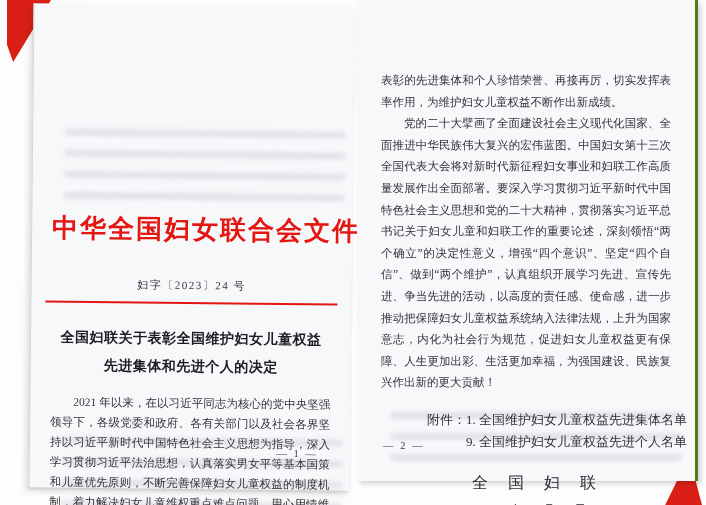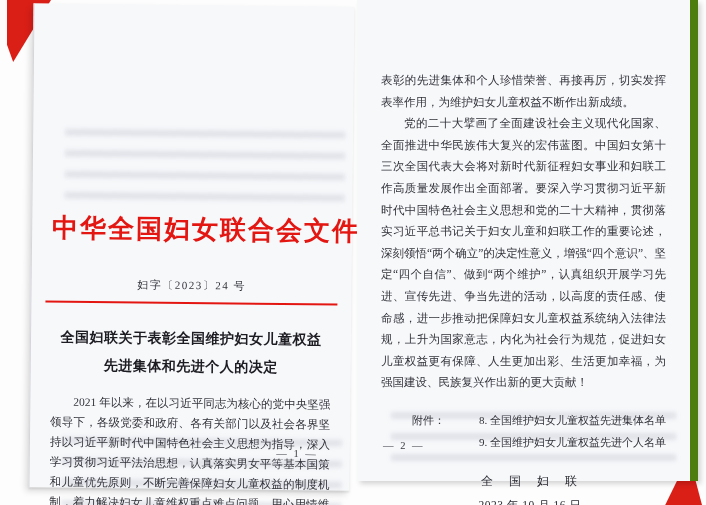--- a/index.html
+++ b/index.html
@@ -28,21 +28,21 @@
   .page-1{
     left:31px;top:5px;width:321px;height:484px;
     padding:0 20px;box-sizing:border-box;
     border-left:1px solid #d6d6da;
     box-shadow:-3px 4px 6px rgba(0,0,0,.13), 0 2px 2px rgba(0,0,0,.08);
     transform:rotate(.6deg);
   }
   .page-2{
     left:357px;top:0;width:341px;height:481px;
     padding:10px 24px 0 24px;box-sizing:border-box;
-    border-right:8px solid #4d7c0f;
+    border-right:3px solid #4d7c0f;
     box-shadow:3px 3px 5px rgba(0,0,0,.16);
   }
 
   
   .ghost{
     position:absolute;z-index:0;pointer-events:none;
     background:repeating-linear-gradient(180deg,
       transparent 0 7px, rgba(110,120,145,.16) 7px 14px, transparent 14px 21px);
     filter:blur(2px);
   }
@@ -78,33 +78,33 @@
     margin:0;text-align:justify;color:#32323a;
     font-size:11.5px;
   }
   .page-1 .bodytext{line-height:19.9px;}
   .page-1 .body-start{margin-top:13px;}
   .page-2 .bodytext{line-height:21.6px;}
   .indent{text-indent:2em;}
 
   
   .attachments{
-    margin:15px 0 0 31px;
+    margin:15px 0 0 46px;
     display:flex;align-items:flex-start;
-    font-size:11px;line-height:22px;color:#32323a;justify-content:space-between;
+    font-size:13px;line-height:22px;color:#32323a;justify-content:space-between;
   }
   .att-label{white-space:nowrap;}
   .att-items > div{white-space:nowrap;}
 
   
   .sig-block{
     margin:20px 46px 0 auto;width:180px;text-align:center;
     color:#2b2b33;
   }
-  .sig{font-size:12px;letter-spacing:2px;white-space:nowrap;}
+  .sig{font-size:16px;letter-spacing:2px;white-space:nowrap;}
   .sig-date{margin-top:8px;font-size:11.5px;letter-spacing:.5px;white-space:nowrap;}
 
   
   .pageno{
     position:absolute;font-size:10.5px;color:#3a3a42;letter-spacing:2px;
   }
   .pageno-1{right:32px;bottom:31px;}
   .pageno-2{left:26px;bottom:30px;}
 </style>
 </head>
@@ -137,21 +137,21 @@
 
   <div class="page page-2">
     <div class="ghost ghost-3"></div>
 
     <p class="bodytext">表彰的先进集体和个人珍惜荣誉、再接再厉，切实发挥表率作用，为维护妇女儿童权益不断作出新成绩。</p>
     <p class="bodytext indent">党的二十大擘画了全面建设社会主义现代化国家、全面推进中华民族伟大复兴的宏伟蓝图。中国妇女第十三次全国代表大会将对新时代新征程妇女事业和妇联工作高质量发展作出全面部署。要深入学习贯彻习近平新时代中国特色社会主义思想和党的二十大精神，贯彻落实习近平总书记关于妇女儿童和妇联工作的重要论述，深刻领悟“两个确立”的决定性意义，增强“四个意识”、坚定“四个自信”、做到“两个维护”，认真组织开展学习先进、宣传先进、争当先进的活动，以高度的责任感、使命感，进一步推动把保障妇女儿童权益系统纳入法律法规，上升为国家意志，内化为社会行为规范，促进妇女儿童权益更有保障、人生更加出彩、生活更加幸福，为强国建设、民族复兴作出新的更大贡献！</p>
 
     <div class="attachments">
       <span class="att-label">附件：</span>
       <div class="att-items">
-        <div>8. 全国维护妇女儿童权益先进集体名单</div>
+        <div>1. 全国维护妇女儿童权益先进集体名单</div>
         <div>9. 全国维护妇女儿童权益先进个人名单</div>
       </div>
     </div>
 
     <div class="sig-block">
       <div class="sig">全　国　妇　联</div>
       <div class="sig-date">2023 年 10 月 16 日</div>
     </div>
 
     <div class="pageno pageno-2">— 2 —</div>

